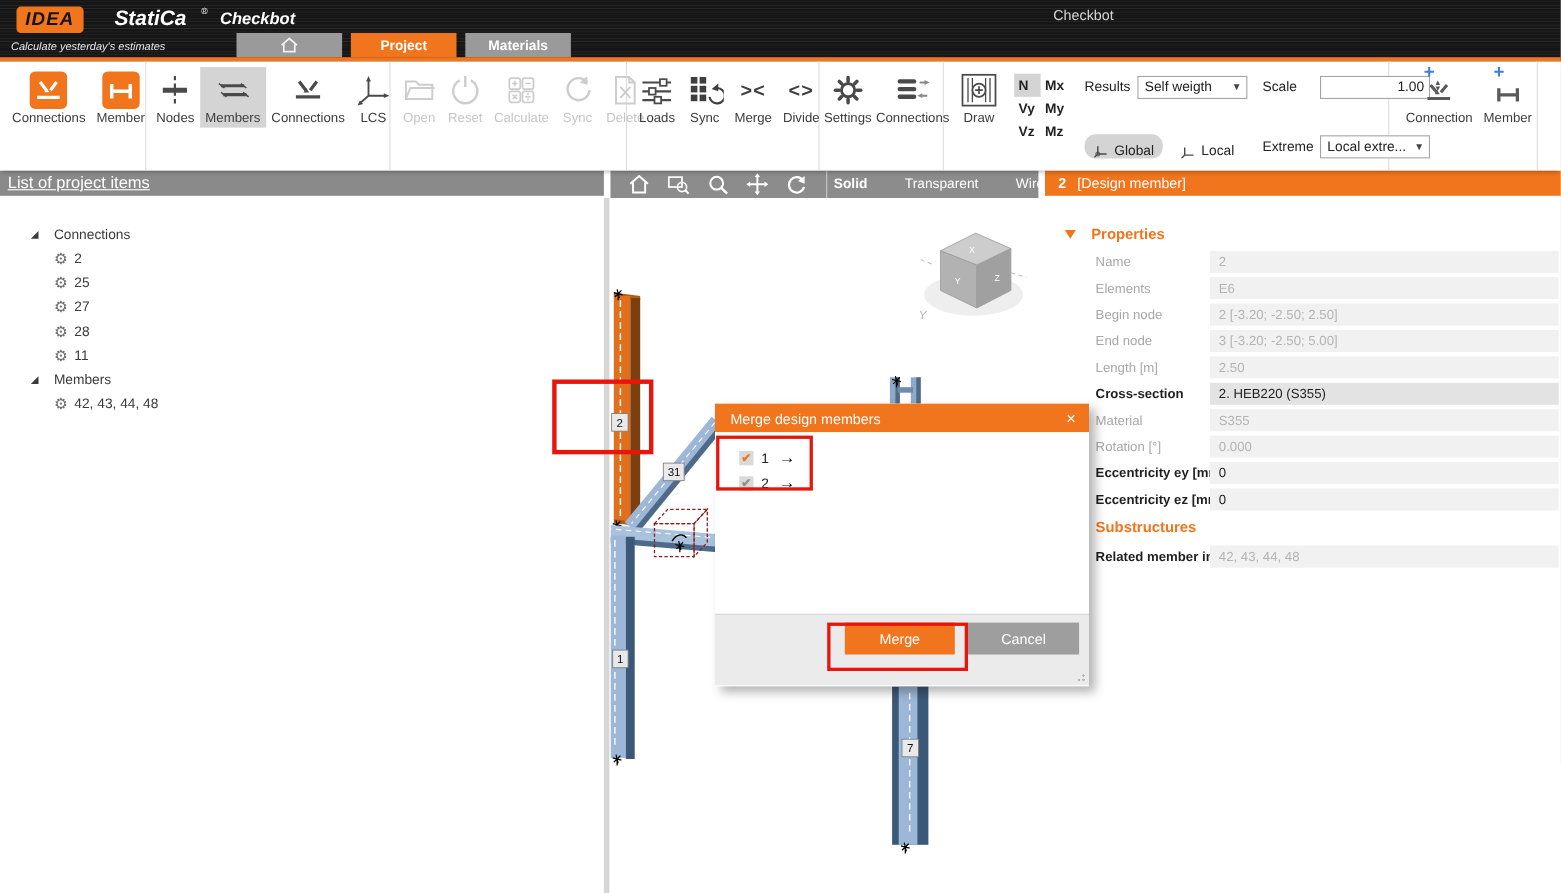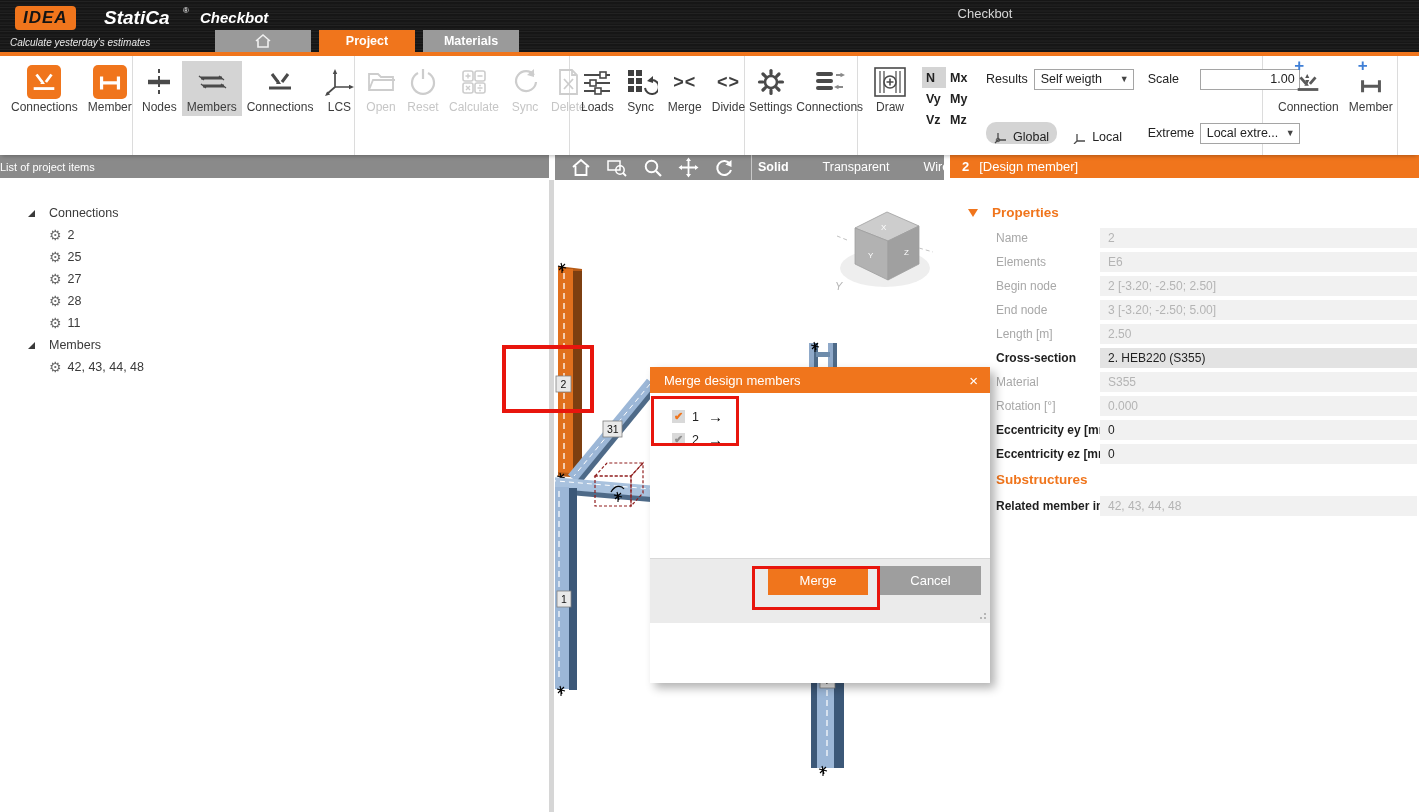--- a/index.html
+++ b/index.html
@@ -55,22 +55,22 @@
     display:flex; align-items:center; justify-content:flex-end; font-size:12.5px; color:#222; padding-right:4px; }
   .spin { display:flex; flex-direction:column; line-height:6px; font-size:7px; color:#555; margin-left:4px; }
   .axbtn { display:flex; align-items:flex-end; height:22px; padding:0 8px; font-size:12.5px; color:#222;border-radius:10px; }
   .axbtn.active { background:#d4d4d4; }
   .axbtn svg { margin-right:5px; }
   .plus-wrap { position:relative; }
   .plus-badge { position:absolute; left:2px; top:-8px; color:#3f7fd6; font-weight:bold; font-size:17px; }
 
   
   #left-panel { position:absolute; left:0; top:155px; width:549px; height:657px; background:#fff; }
-  .pane-header { height:23px; background:#8a8a8a; color:#fff; font-size:11px;
-    display:flex; align-items:center; padding-left:0; }
+  .pane-header { height:23px; background:#8a8a8a; color:#fff; font-size:15px;
+    display:flex; align-items:center; padding-left:7px;text-decoration:underline; }
   .tree { padding:24px 0 0 28px; font-size:12.5px; color:#3a3a3a; }
   .tnode { height:22px; display:flex; align-items:center; }
   .tw { width:0; height:0; border-bottom:7px solid #3a3a3a; border-left:7px solid transparent; margin-right:14px; }
   .tleaf { height:22px; display:flex; align-items:center; padding-left:21px; }
   .gear { color:#6b6b6b; font-size:14px; margin-right:6px; line-height:1; }
 
   #splitter { position:absolute; left:549px; top:180px; width:5px; height:632px; background:#d6d6d6; }
 
   #viewport { position:absolute; left:555px; top:155px; width:389px; height:657px; background:#fff; }
   .vp-toolbar { height:25px; background:#8c8c8c; display:flex; align-items:center; padding-left:16px; gap:15px; }
@@ -92,21 +92,21 @@
   .prow { position:relative; height:20px; margin-bottom:4px; }
   .prow .plabel { position:absolute; left:46px; top:3px; font-size:12px; color:#a8a8a8; white-space:nowrap; }
   .prow .pfield { position:absolute; left:150px; top:0; width:317px; height:20px; background:#f1f1f1;
     display:flex; align-items:center; padding-left:8px; font-size:12px; color:#b4b4b4; white-space:nowrap; }
   .prow.on .plabel { color:#1f1f1f; font-weight:bold; }
   .prow.on .pfield { color:#1f1f1f; }
   .prow.darkfield .pfield { background:#e3e3e3; }
   .sub-head { margin:8px 0 8px 46px; color:#f0751c; font-weight:bold; font-size:13.5px; height:16px; }
 
   
-  #dialog { position:absolute; left:650px; top:367px; width:340px; height:316px; background:#fff;
+  #dialog { position:absolute; left:650px; top:367px; width:340px; height:257px; background:#fff;
     z-index:30; box-shadow:5px 5px 9px rgba(0,0,0,.30); }
   .dlg-title { height:26px; background:#f0751c; color:#fff; font-size:13px;
     display:flex; align-items:center; padding-left:14px; }
   .dlg-close { margin-left:auto; margin-right:12px; font-size:15px; color:#fff; }
   .dlg-body { height:165px; background:#fff; padding-top:12px; }
   .dlg-row { height:23px; display:flex; align-items:center; padding-left:22px; }
   .cb { width:13px; height:13px; background:#d9d9d9; display:inline-flex; align-items:center;
     justify-content:center; font-size:11px; font-weight:bold; margin-right:7px; }
   .cb.orange { color:#f0751c; }
   .cb.gray { color:#8f8f8f; }

